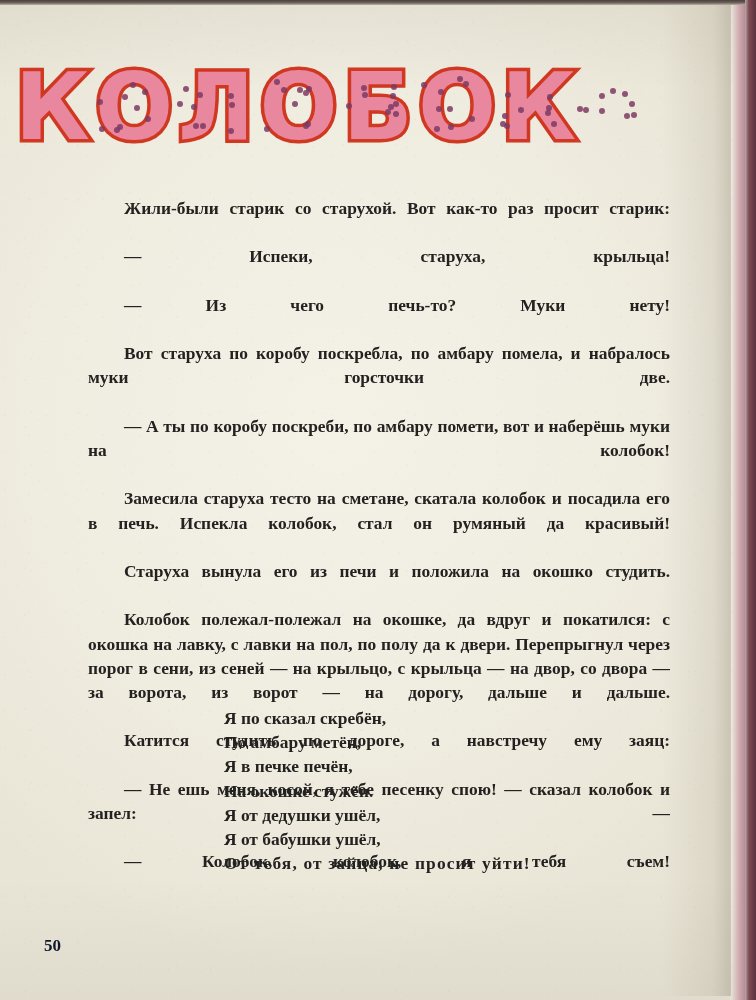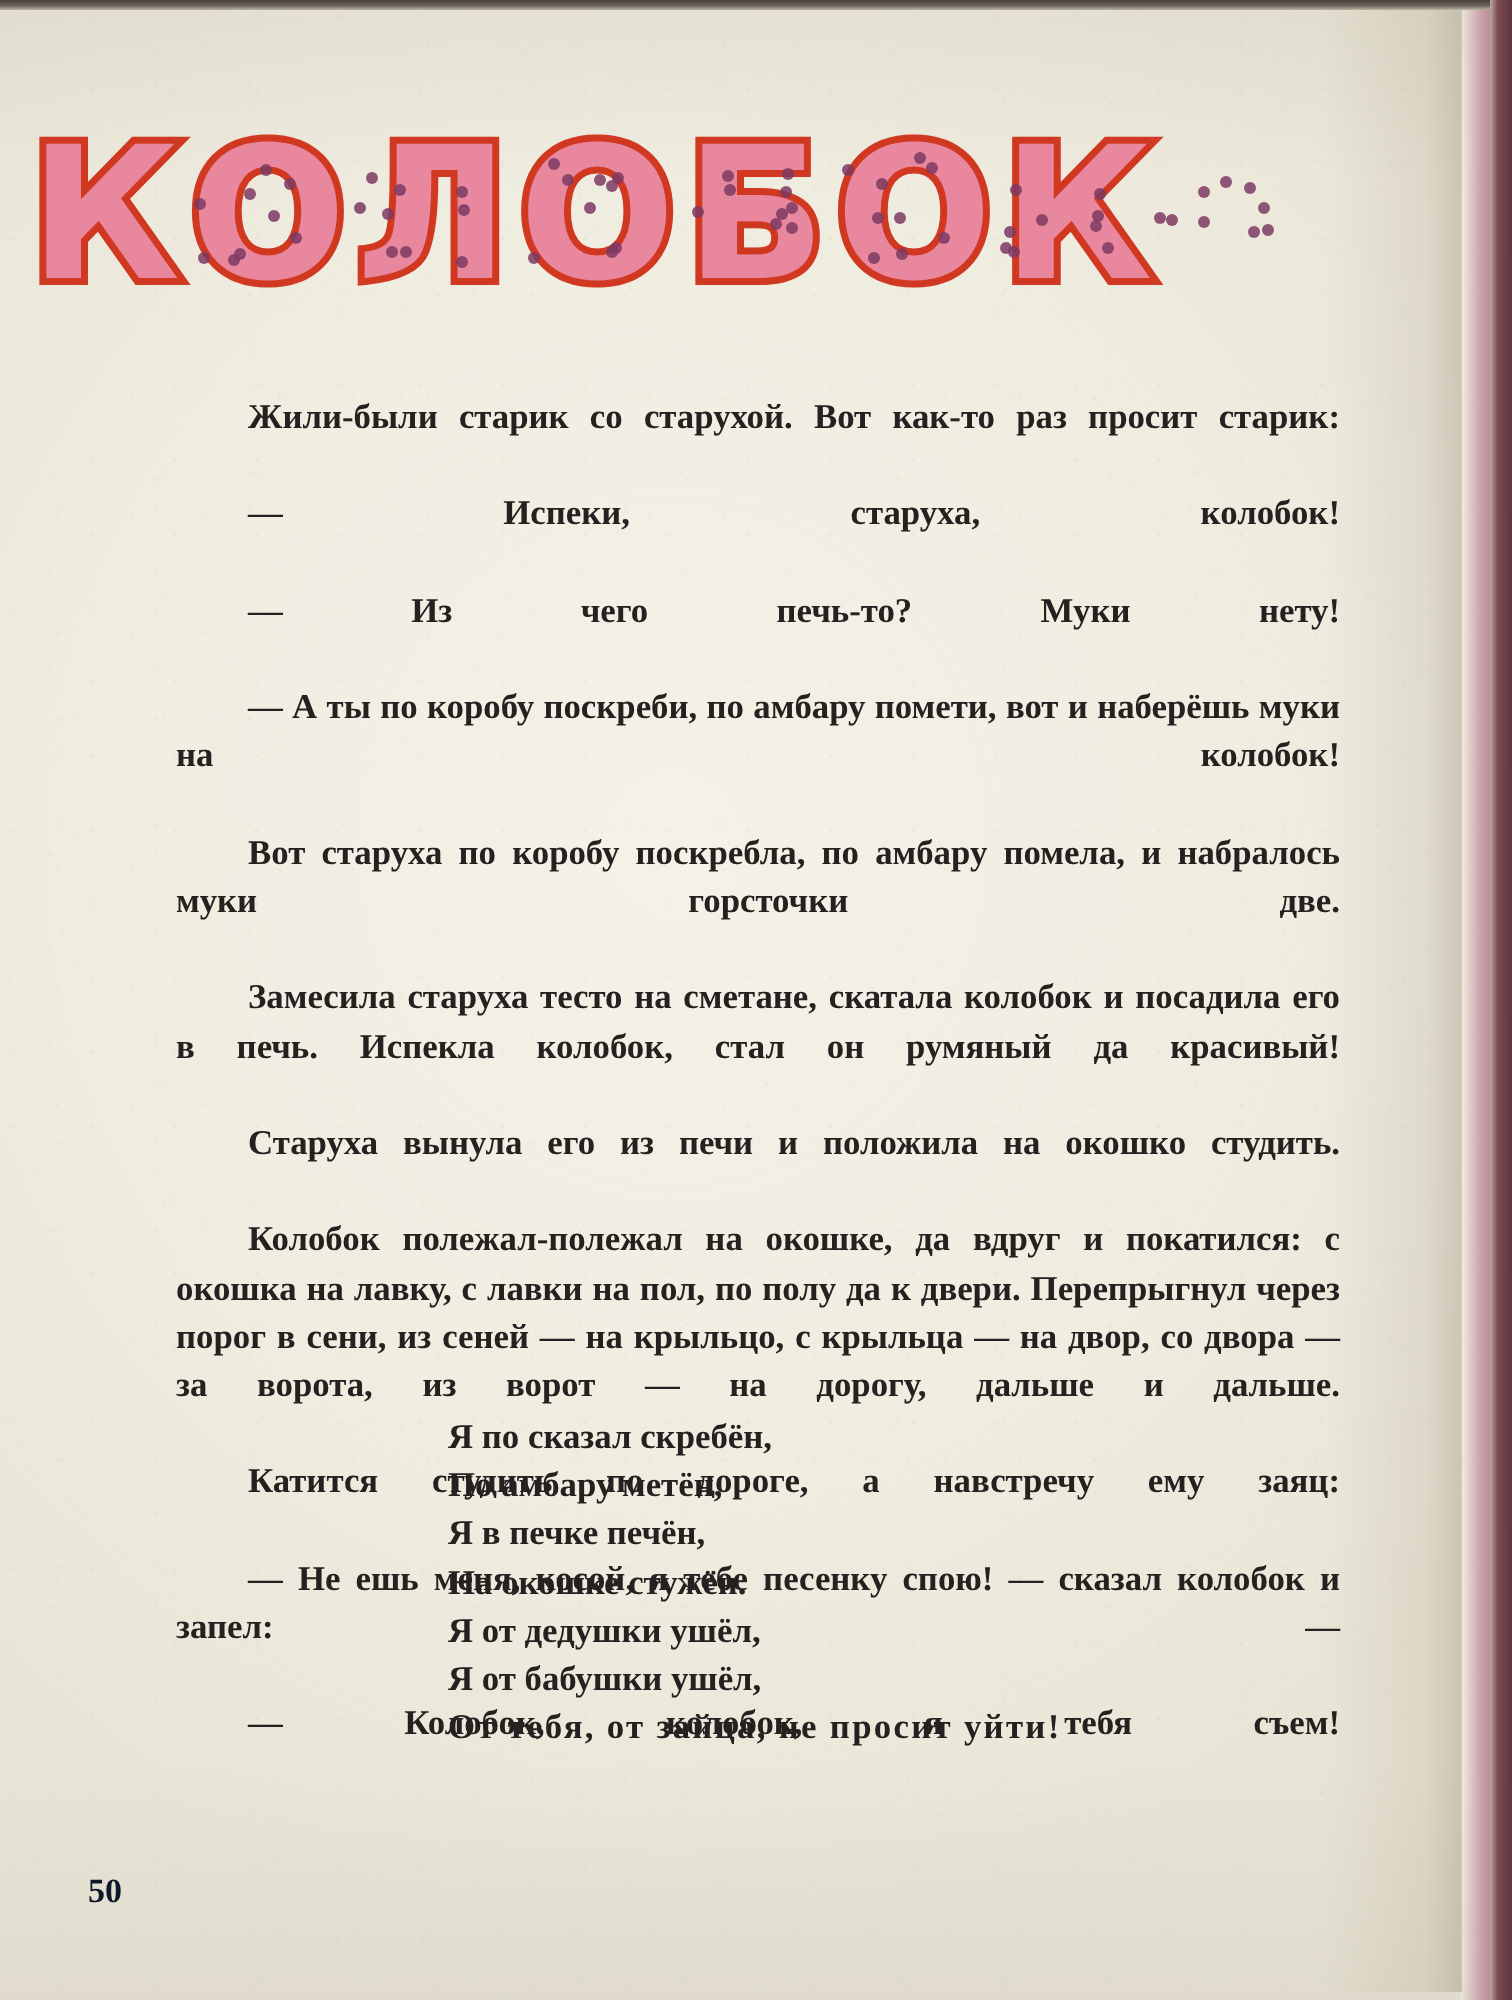--- a/index.html
+++ b/index.html
@@ -270,24 +270,24 @@
         <i style="left: 631.319px; top: 49.9085px; background: rgb(124, 58, 99);"></i>
         <i style="left: 629.213px; top: 39.2331px; background: rgb(124, 58, 99);"></i>
         <i style="left: 582.543px; top: 45.3514px; background: rgb(124, 58, 99);"></i>
         <i style="left: 598.966px; top: 46.4335px; background: rgb(124, 58, 99);"></i>
         <i style="left: 624.256px; top: 51.4192px; background: rgb(124, 58, 99);"></i>
       </div>
   </div>
 
   <div class="body">
     <p>Жили-были старик со старухой. Вот как-то раз просит старик:</p>
-    <p>— Испеки, старуха, колобок!</p>
+    <p>— Испеки, старуха, крыльца!</p>
     <p>— Из чего печь-то? Муки нету!</p>
+    <p>Вот старуха по коробу поскребла, по амбару помела, и набралось муки горсточки две.</p>
     <p>— А ты по коробу поскреби, по амбару помети, вот и наберёшь муки на колобок!</p>
-    <p>Вот старуха по коробу поскребла, по амбару помела, и набралось муки горсточки две.</p>
     <p>Замесила старуха тесто на сметане, скатала колобок и посадила его в печь. Испекла колобок, стал он румяный да красивый!</p>
     <p>Старуха вынула его из печи и положила на окошко студить.</p>
     <p>Колобок полежал-полежал на окошке, да вдруг и покатился: с окошка на лавку, с лавки на пол, по полу да к двери. Перепрыгнул через порог в сени, из сеней — на крыльцо, с крыльца — на двор, со двора — за ворота, из ворот — на дорогу, дальше и дальше.</p>
     <p>Катится студить по дороге, а навстречу ему заяц:</p>
     <p>— Не ешь меня, косой, я тебе песенку спою! — сказал колобок и запел: —</p>
     <p>— Колобок, колобок, я тебя съем!</p>
   </div>
 
   <div class="verse">
     <div>Я по сказал скребён,</div>

